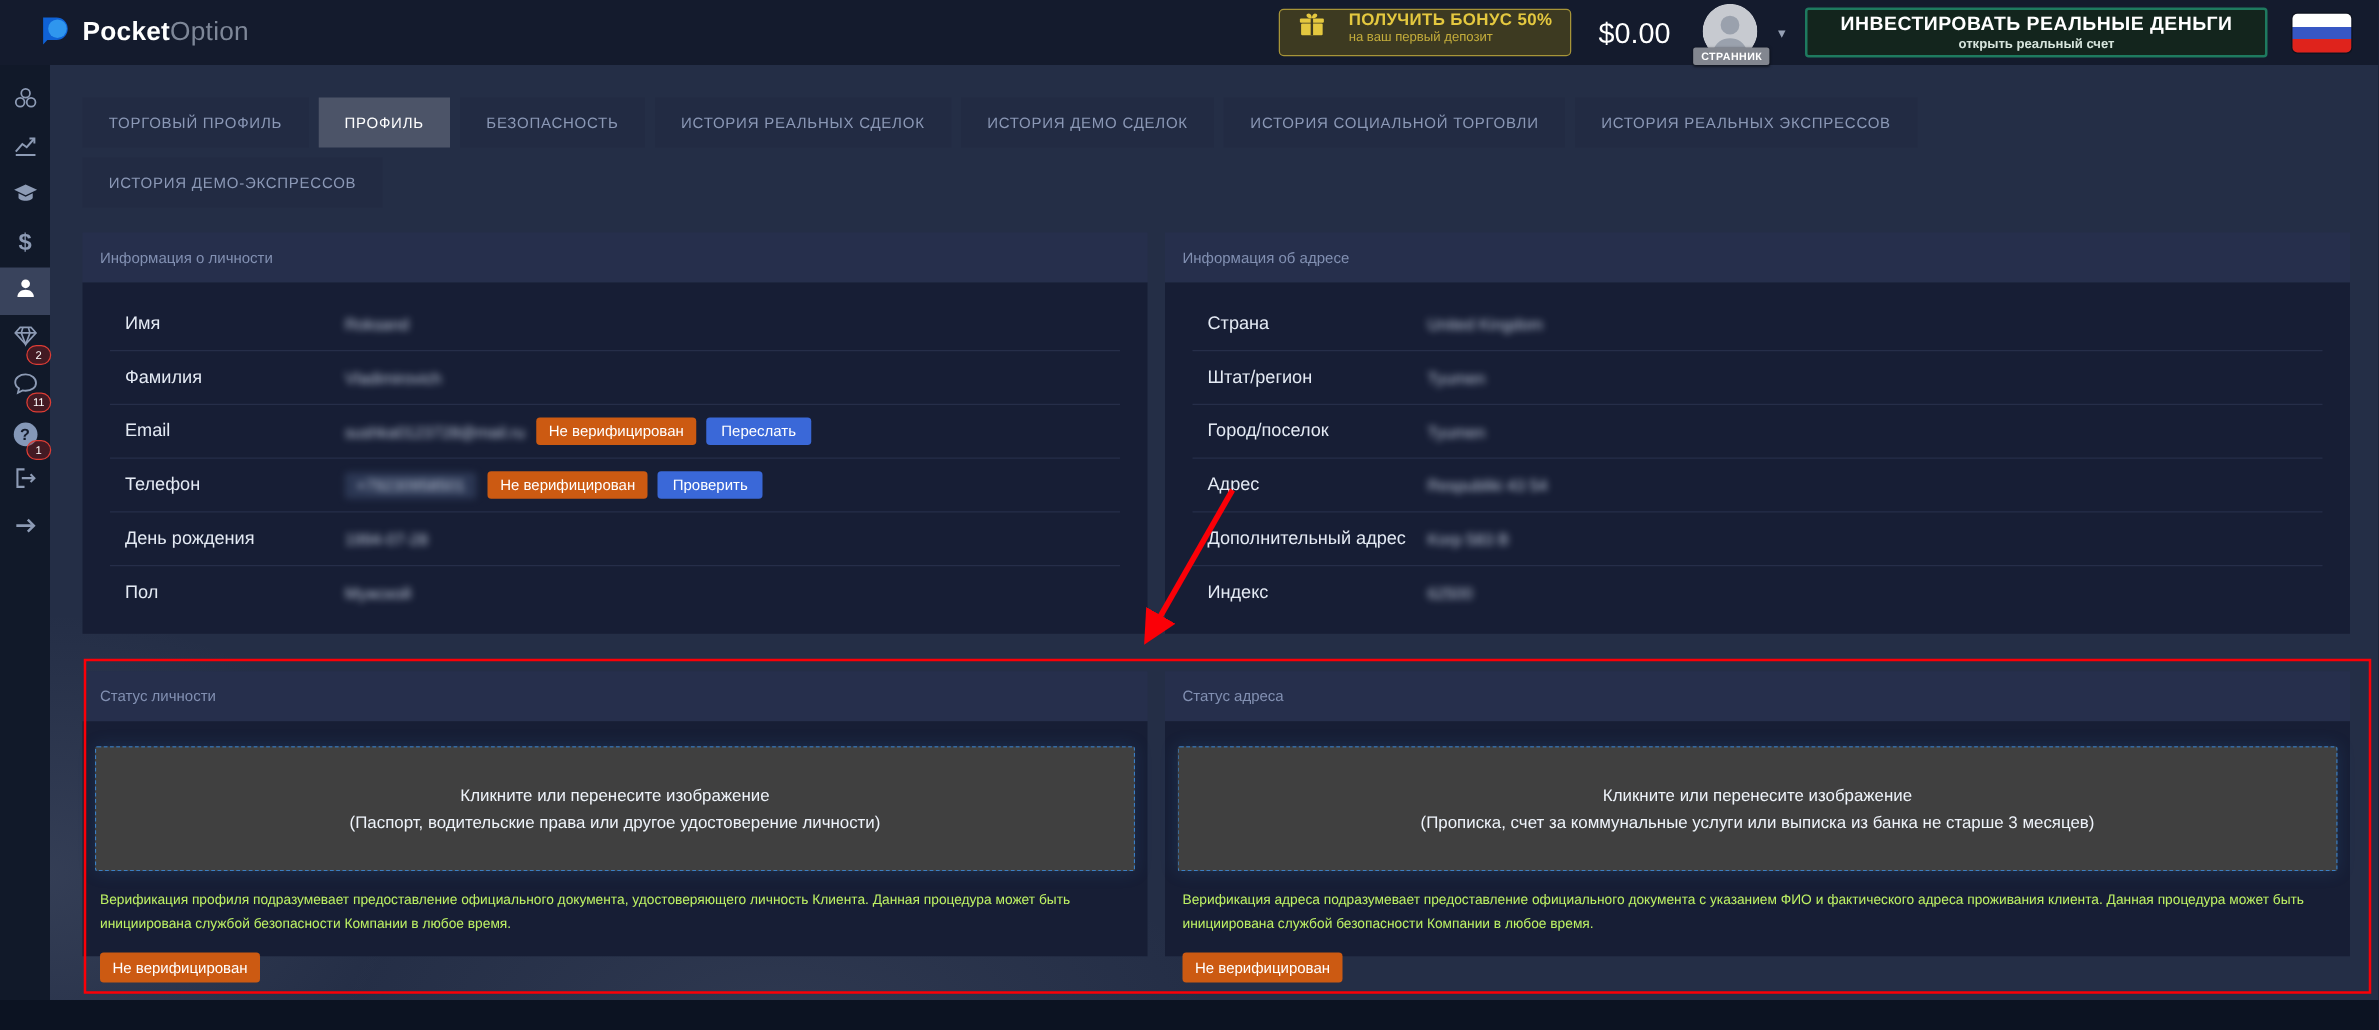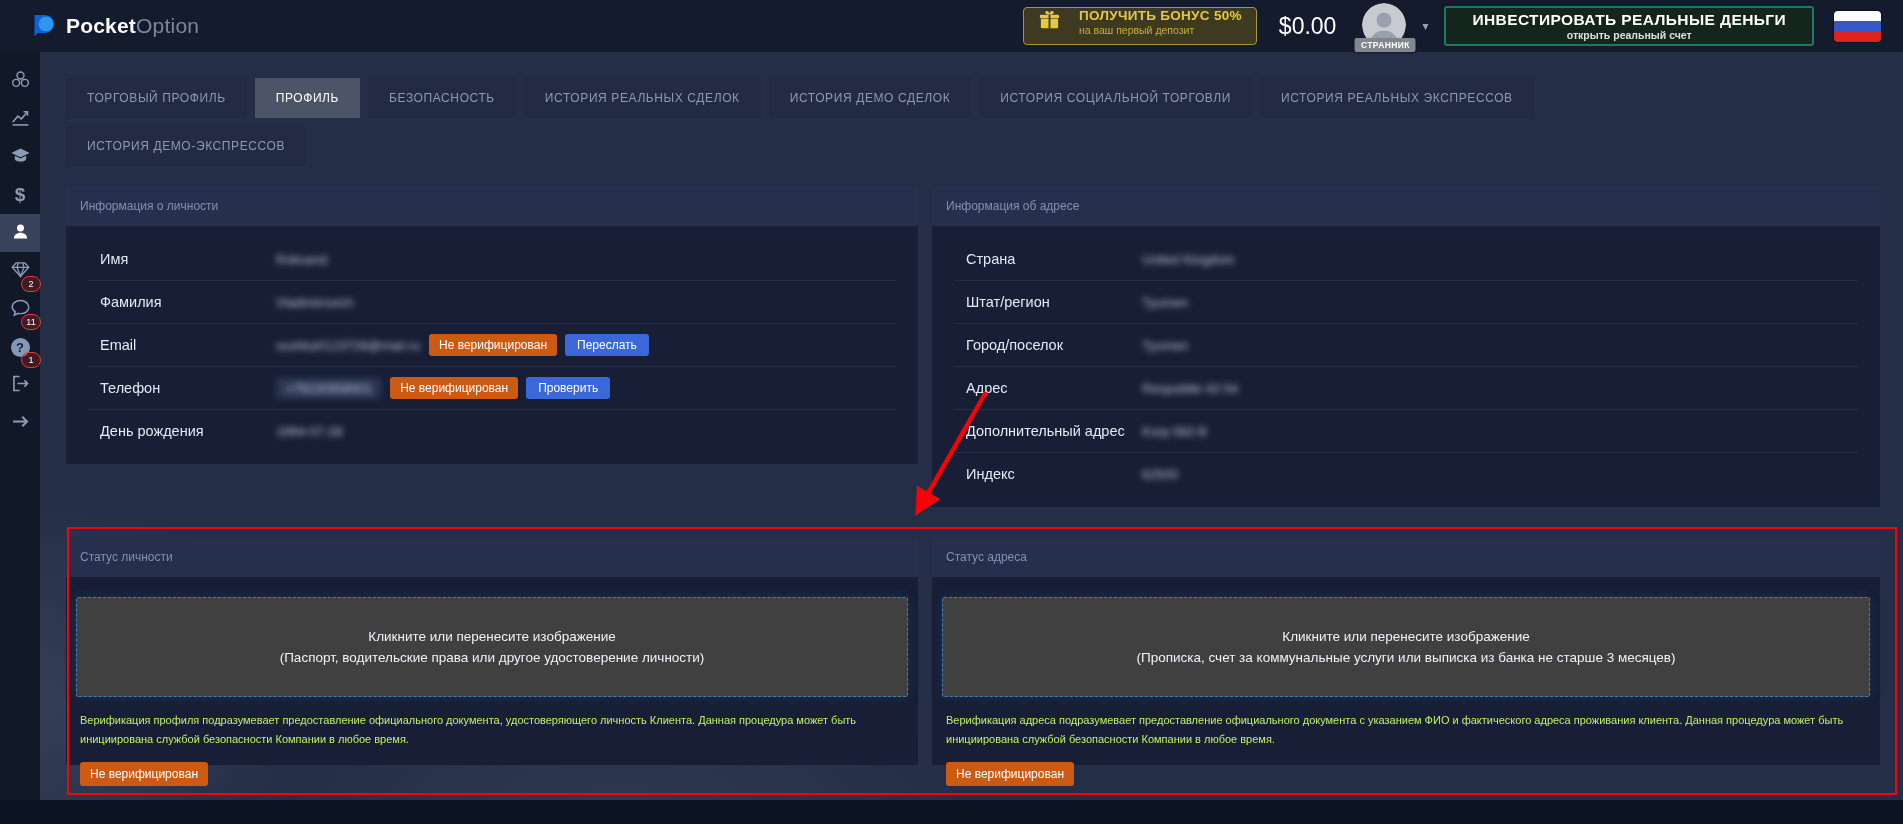--- a/index.html
+++ b/index.html
@@ -256,20 +256,24 @@
       <div class="frow">
         <span class="flabel">Телефон</span>
         <span class="fval boxed">+79230958501</span>
         <span class="badge-orange">Не верифицирован</span>
         <button class="btn-blue">Проверить</button>
       </div>
       <div class="frow">
         <span class="flabel">День рождения</span>
         <span class="fval">1994-07-28</span>
       </div>
+      <div class="frow">
+        <span class="flabel">Пол</span>
+        <span class="fval">Мужской</span>
+      </div>
     </div>
   </section>
 
   <section class="panel p-address">
     <div class="panel-hd">Информация об адресе</div>
     <div class="panel-bd info-bd">
       <div class="frow">
         <span class="flabel">Страна</span>
         <span class="fval">United Kingdom</span>
       </div>

